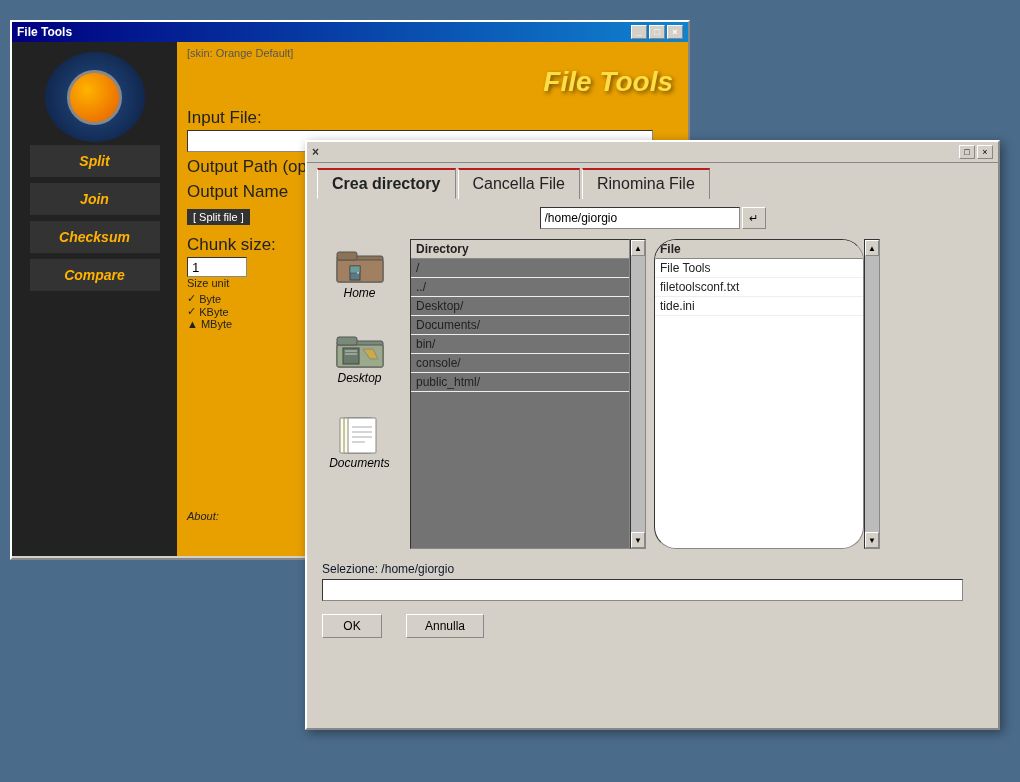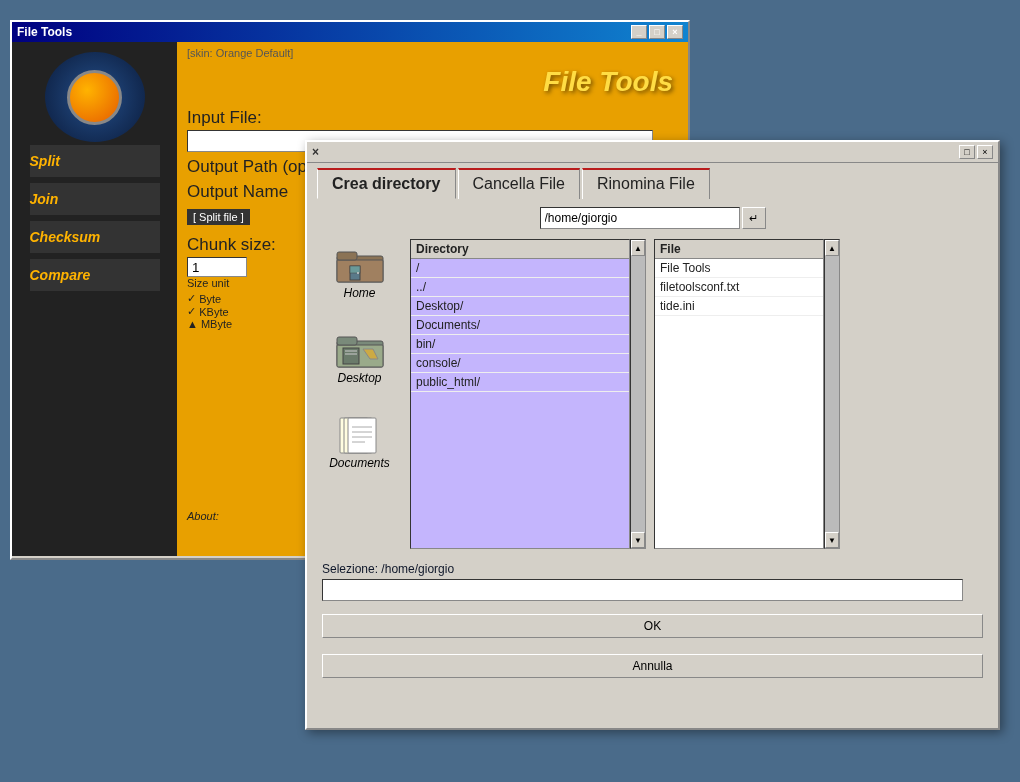--- a/index.html
+++ b/index.html
@@ -84,21 +84,21 @@
       width: 130px;
       padding: 8px 0;
       margin: 3px 0;
       background: #333;
       color: #ffb300;
       border: none;
       font-size: 14px;
       font-weight: bold;
       font-style: italic;
       cursor: pointer;
-      text-align: left;
+      text-align: center;
     }
     .bg-main {
       flex: 1;
       background: #e8a000;
       padding: 0;
       display: flex;
       flex-direction: column;
     }
     .bg-skin-label {
       color: #555;
@@ -282,21 +282,21 @@
     .qa-label {
       font-size: 12px;
       text-align: center;
       margin-top: 2px;
     }
 
     
     .dir-panel {
       flex: 1;
       border: 1px inset #888;
-      background: #c4b5fd;
+      background: #737373;
       overflow-y: auto;
       overflow-x: hidden;
     }
     .panel-header {
       background: #d4d0c8;
       border-bottom: 1px solid #888;
       padding: 2px 5px;
       font-size: 12px;
       font-weight: bold;
       color: #222;
@@ -356,23 +356,22 @@
       height: 22px;
       background: white;
       border: 1px inset #888;
       padding: 2px 4px;
       font-size: 12px;
     }
 
     
     .dialog-buttons {
       display: flex;
-      gap: 16px;
+      gap: 24px;
       padding: 8px 15px;
-      flex-direction: column;
     }
     .dlg-btn {
       padding: 4px 18px;
       background: #d4d0c8;
       border: 1px solid #888;
       border-top: 1px solid #fff;
       border-left: 1px solid #fff;
       cursor: pointer;
       font-size: 12px;
       min-width: 60px;
@@ -526,21 +525,21 @@
         <div class="dir-item">public_html/</div>
       </div>
       <div class="scrollbar-container">
         <div class="scrollbar-btn">▲</div>
         <div class="scrollbar-track"></div>
         <div class="scrollbar-btn">▼</div>
       </div>
     </div>
 
     <div class="panel-and-scroll">
-      <div class="file-panel" style="width: 170px;">
+      <div class="file-panel" style="width: 210px; border-radius: 22px;">
         <div class="panel-header">File</div>
         <div class="dir-item">File Tools</div>
         <div class="dir-item">filetoolsconf.txt</div>
         <div class="dir-item">tide.ini</div>
       </div>
       <div class="scrollbar-container">
         <div class="scrollbar-btn">▲</div>
         <div class="scrollbar-track"></div>
         <div class="scrollbar-btn">▼</div>
       </div>

